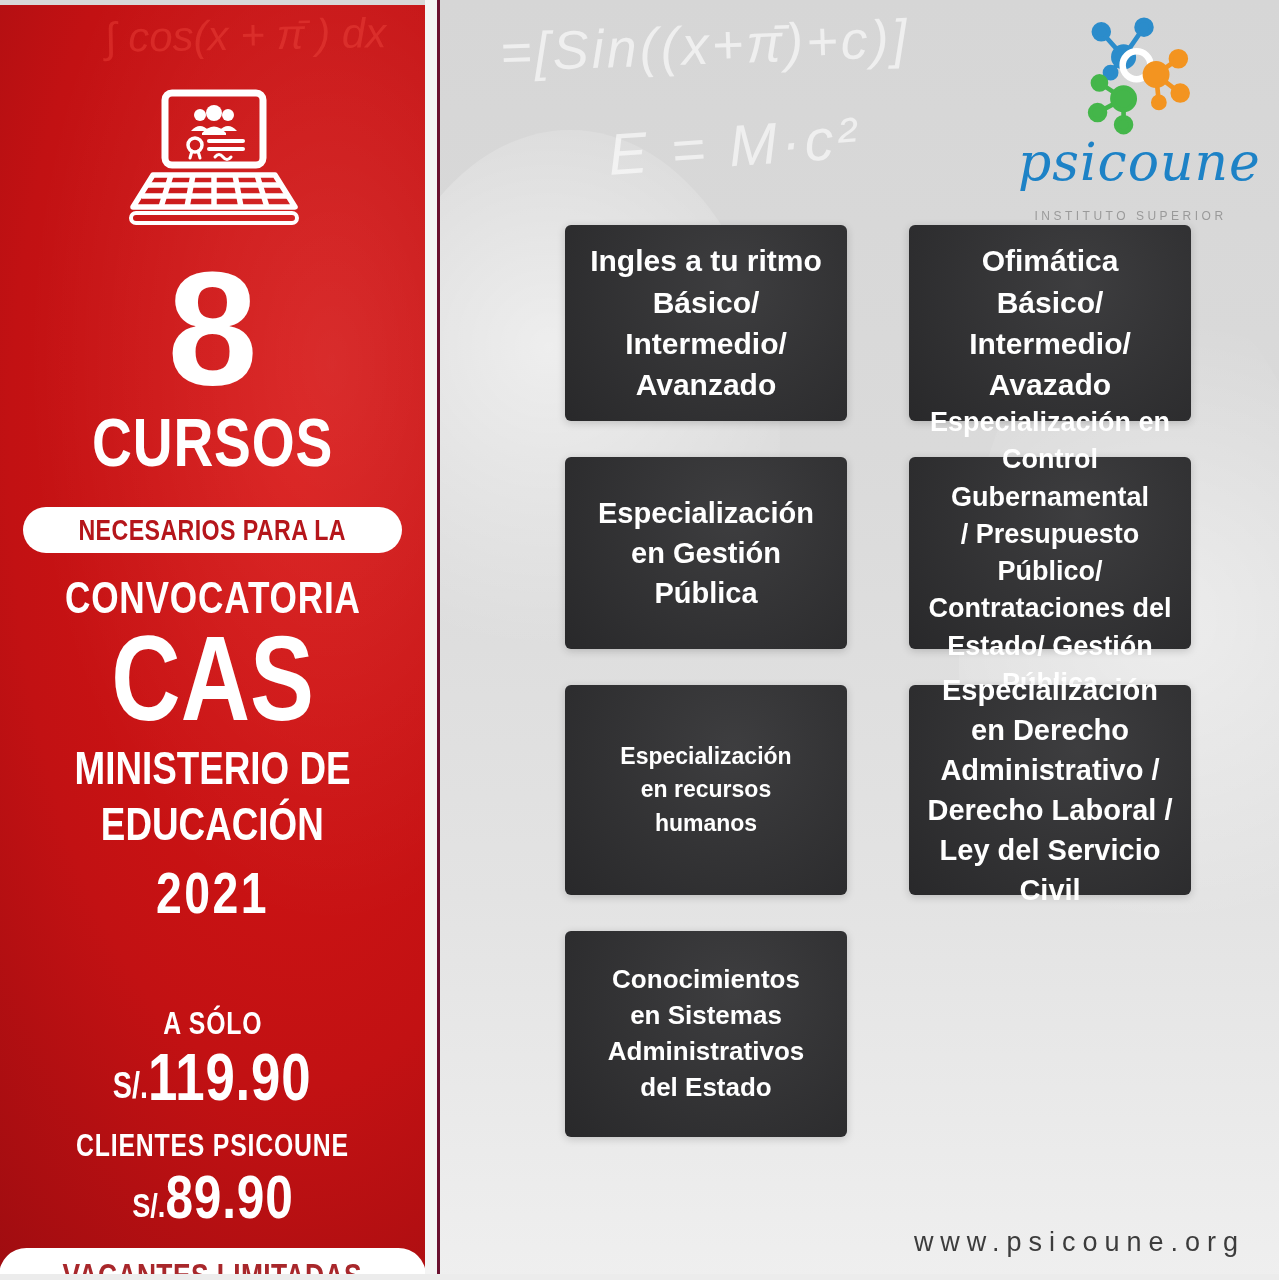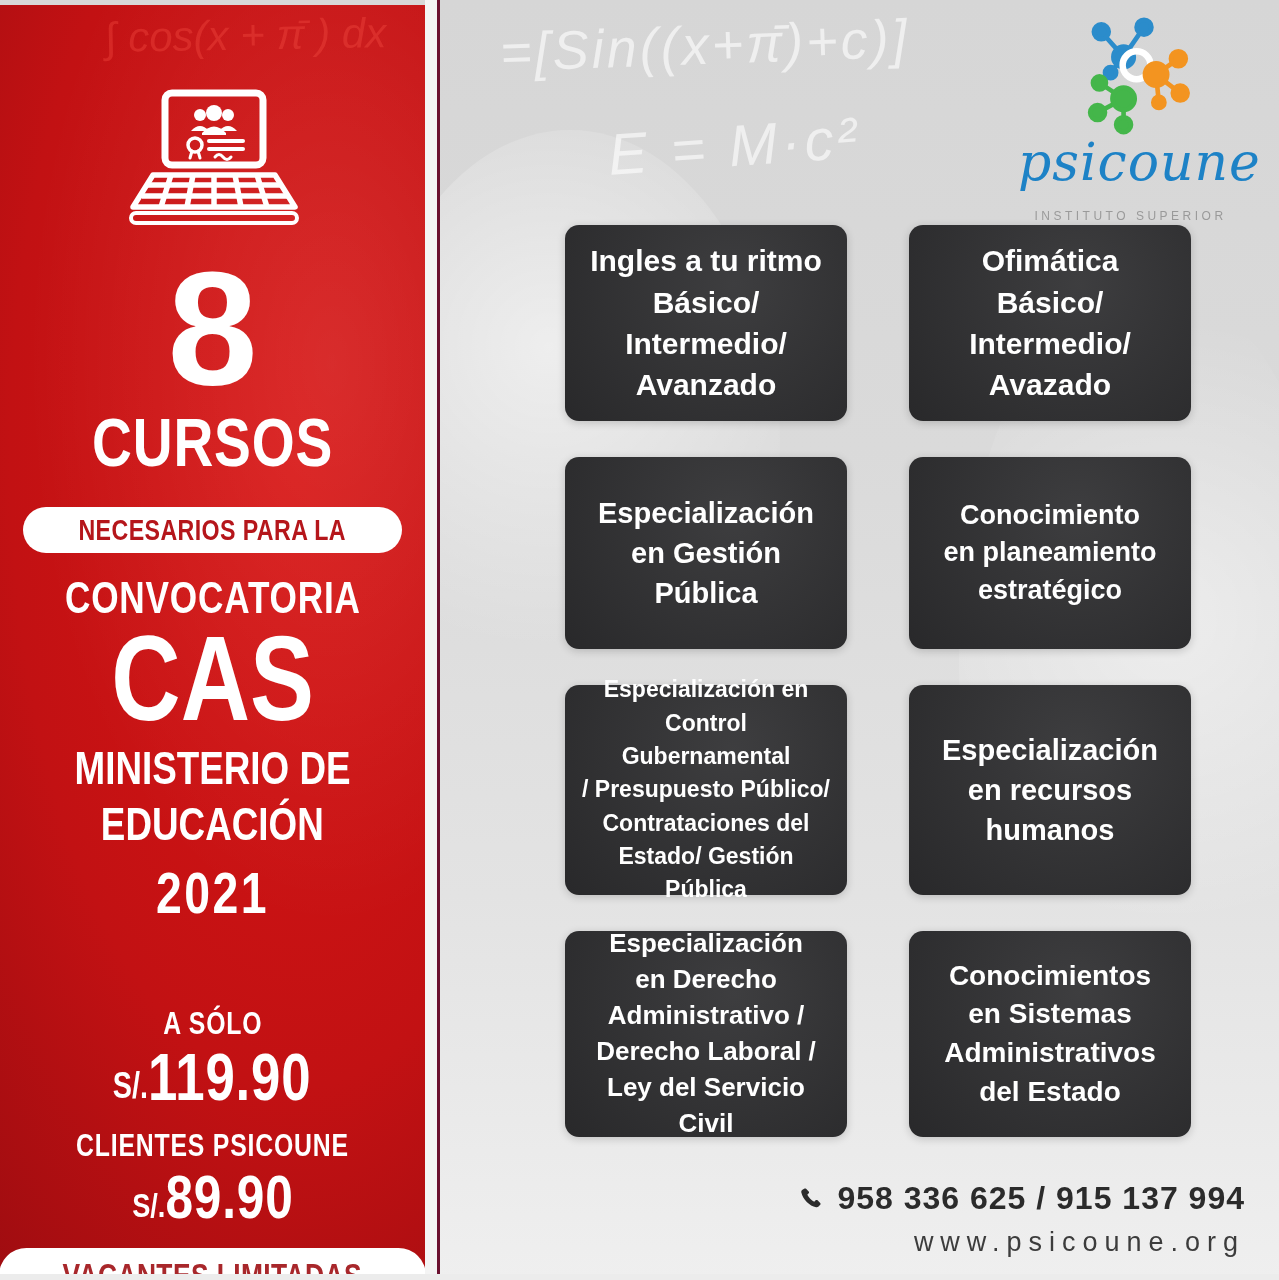--- a/index.html
+++ b/index.html
@@ -84,21 +84,21 @@
   
   .cards {
     position:absolute; left:125px; top:225px;
     display:grid; grid-template-columns:282px 282px; column-gap:62px;
     grid-template-rows:196px 192px 210px 206px; row-gap:36px;
   }
   .card {
     background:
       radial-gradient(circle at 60% 30%, rgba(255,255,255,0.07), rgba(0,0,0,0.14)),
       #2f2f31;
-    border-radius:14px; color:#fff; font-weight:bold;
+    border-radius:6px; color:#fff; font-weight:bold;
     display:flex; align-items:center; justify-content:center; text-align:center;
     white-space:pre-line; line-height:1.38; padding:4px 14px;
     box-shadow:0 2px 8px rgba(0,0,0,0.18);
   }
   .card:nth-child(1){ font-size:30px; }
   .card:nth-child(2){ font-size:30px; }
   .card:nth-child(3){ font-size:29px; }
   .card:nth-child(4){ font-size:27px; }
   .card:nth-child(5){ font-size:23px; line-height:1.45; }
   .card:nth-child(6){ font-size:29px; }
@@ -231,23 +231,20 @@
 Básico/
 Intermedio/
 Avanzado</div>
       <div class="card">Ofimática
 Básico/
 Intermedio/
 Avazado</div>
       <div class="card">Especialización
 en Gestión
 Pública</div>
-      <div class="card">Conocimiento
-en planeamiento
-estratégico</div>
       <div class="card">Especialización en
 Control Gubernamental
 / Presupuesto Público/
 Contrataciones del
 Estado/ Gestión
 Pública</div>
       <div class="card">Especialización
 en recursos
 humanos</div>
       <div class="card">Especialización
@@ -255,24 +252,18 @@
 Administrativo /
 Derecho Laboral /
 Ley del Servicio Civil</div>
       <div class="card">Conocimientos
 en Sistemas
 Administrativos
 del Estado</div>
     </div>
 
     <div class="contact">
-      <div class="contact-phones">
-        <svg width="26" height="26" viewBox="0 0 24 24">
-          <path fill="#2b2b2b" d="M6.6 2.6c.5-.5 1.3-.5 1.8 0l2.4 2.4c.5.5.5 1.3 0 1.8L9.5 8.1c1.3 2.6 3.8 5.1 6.4 6.4l1.3-1.3c.5-.5 1.3-.5 1.8 0l2.4 2.4c.5.5.5 1.3 0 1.8l-1.5 1.5c-.6.6-1.5.9-2.3.7-3.1-.7-6.1-2.4-8.6-4.9S4.7 9.2 4 6.1c-.2-.8.1-1.7.7-2.3l1.9-1.2z"></path>
-        </svg>
-        <span>958 336 625 / 915 137 994</span>
-      </div>
       <div class="contact-web">www.psicoune.org</div>
     </div>
   </div>
 
   <div class="bottom-strip"></div>
 </div>
 
 </body></html>

